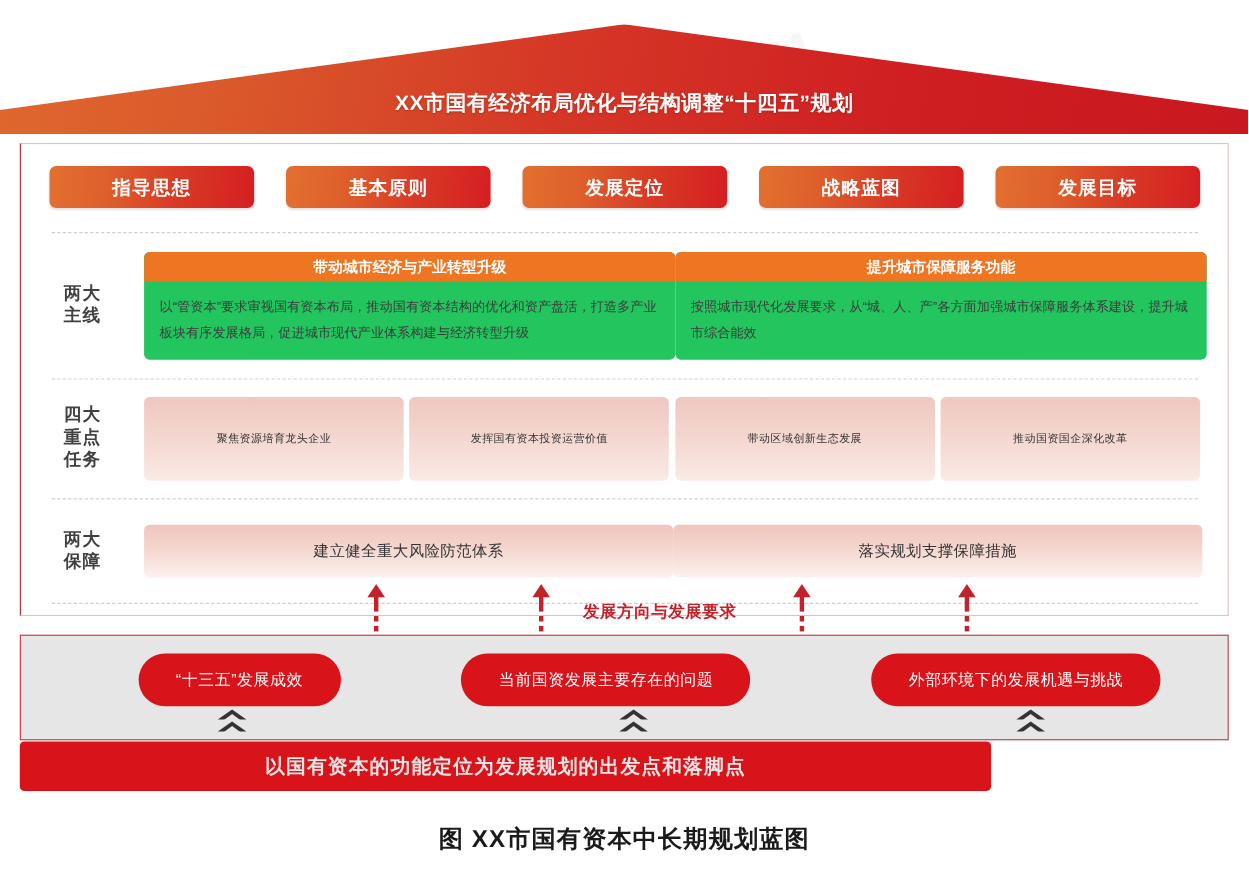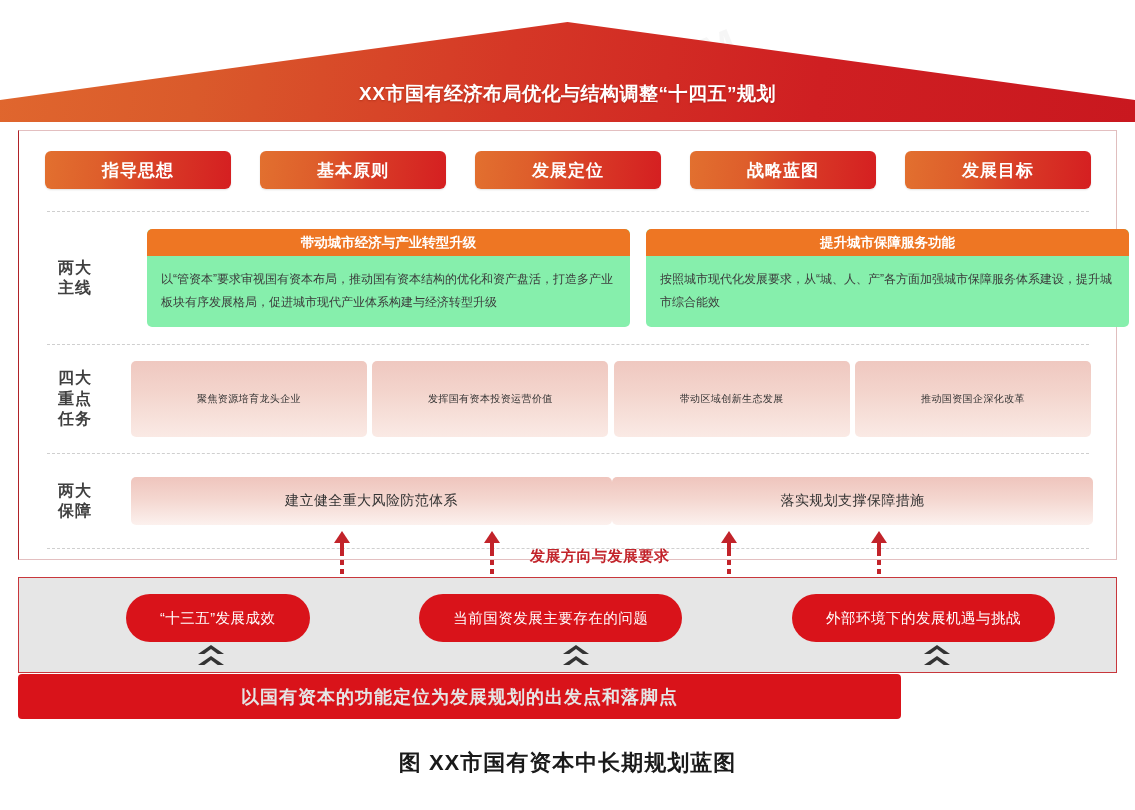--- a/index.html
+++ b/index.html
@@ -120,22 +120,21 @@
     justify-content: space-between;
     padding-right: 27px;
   }
 
   
   .row-a { top: 88px; height: 118px; }
   .mainline-card {
     width: 483px;
     border-radius: 5px;
     overflow: hidden;
-    background: #86efac;
-    margin-left: 16px;
+    background: #22c55e;
   }
   .mainline-head {
     height: 27px;
     background: #EE7623;
     color: #ffffff;
     font-size: 13.5px;
     font-weight: bold;
     display: flex;
     align-items: center;
     justify-content: center;

